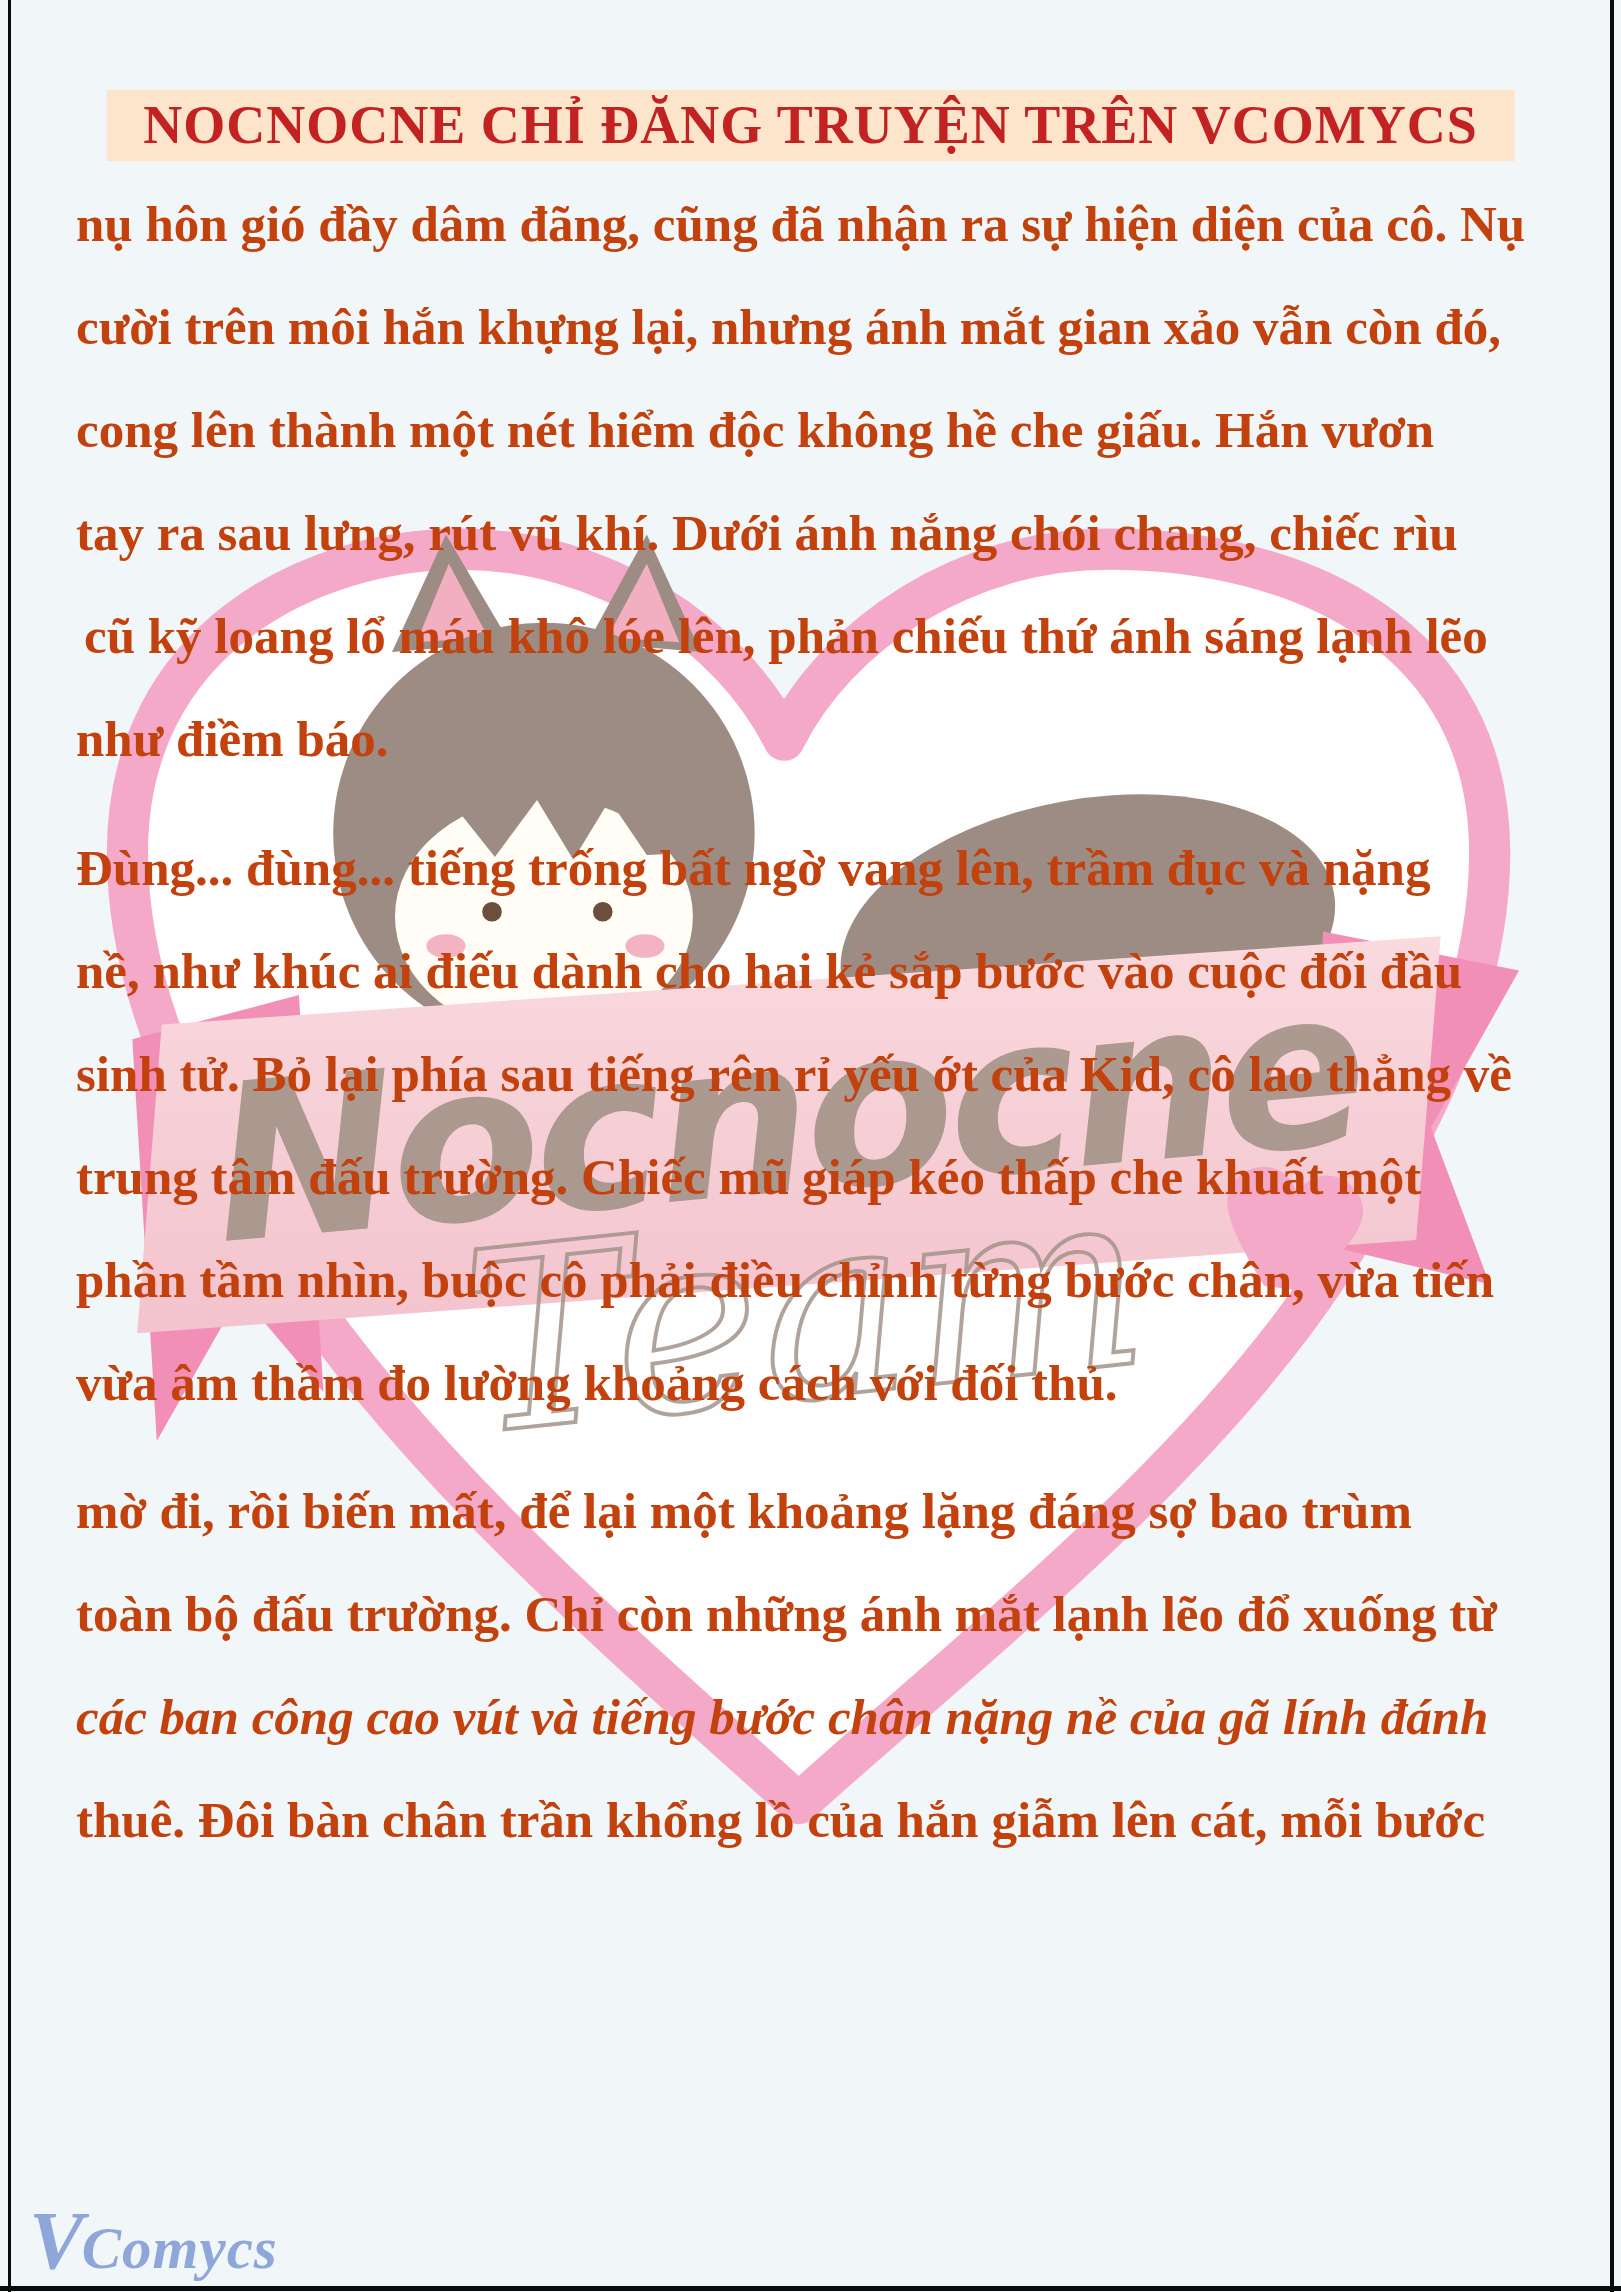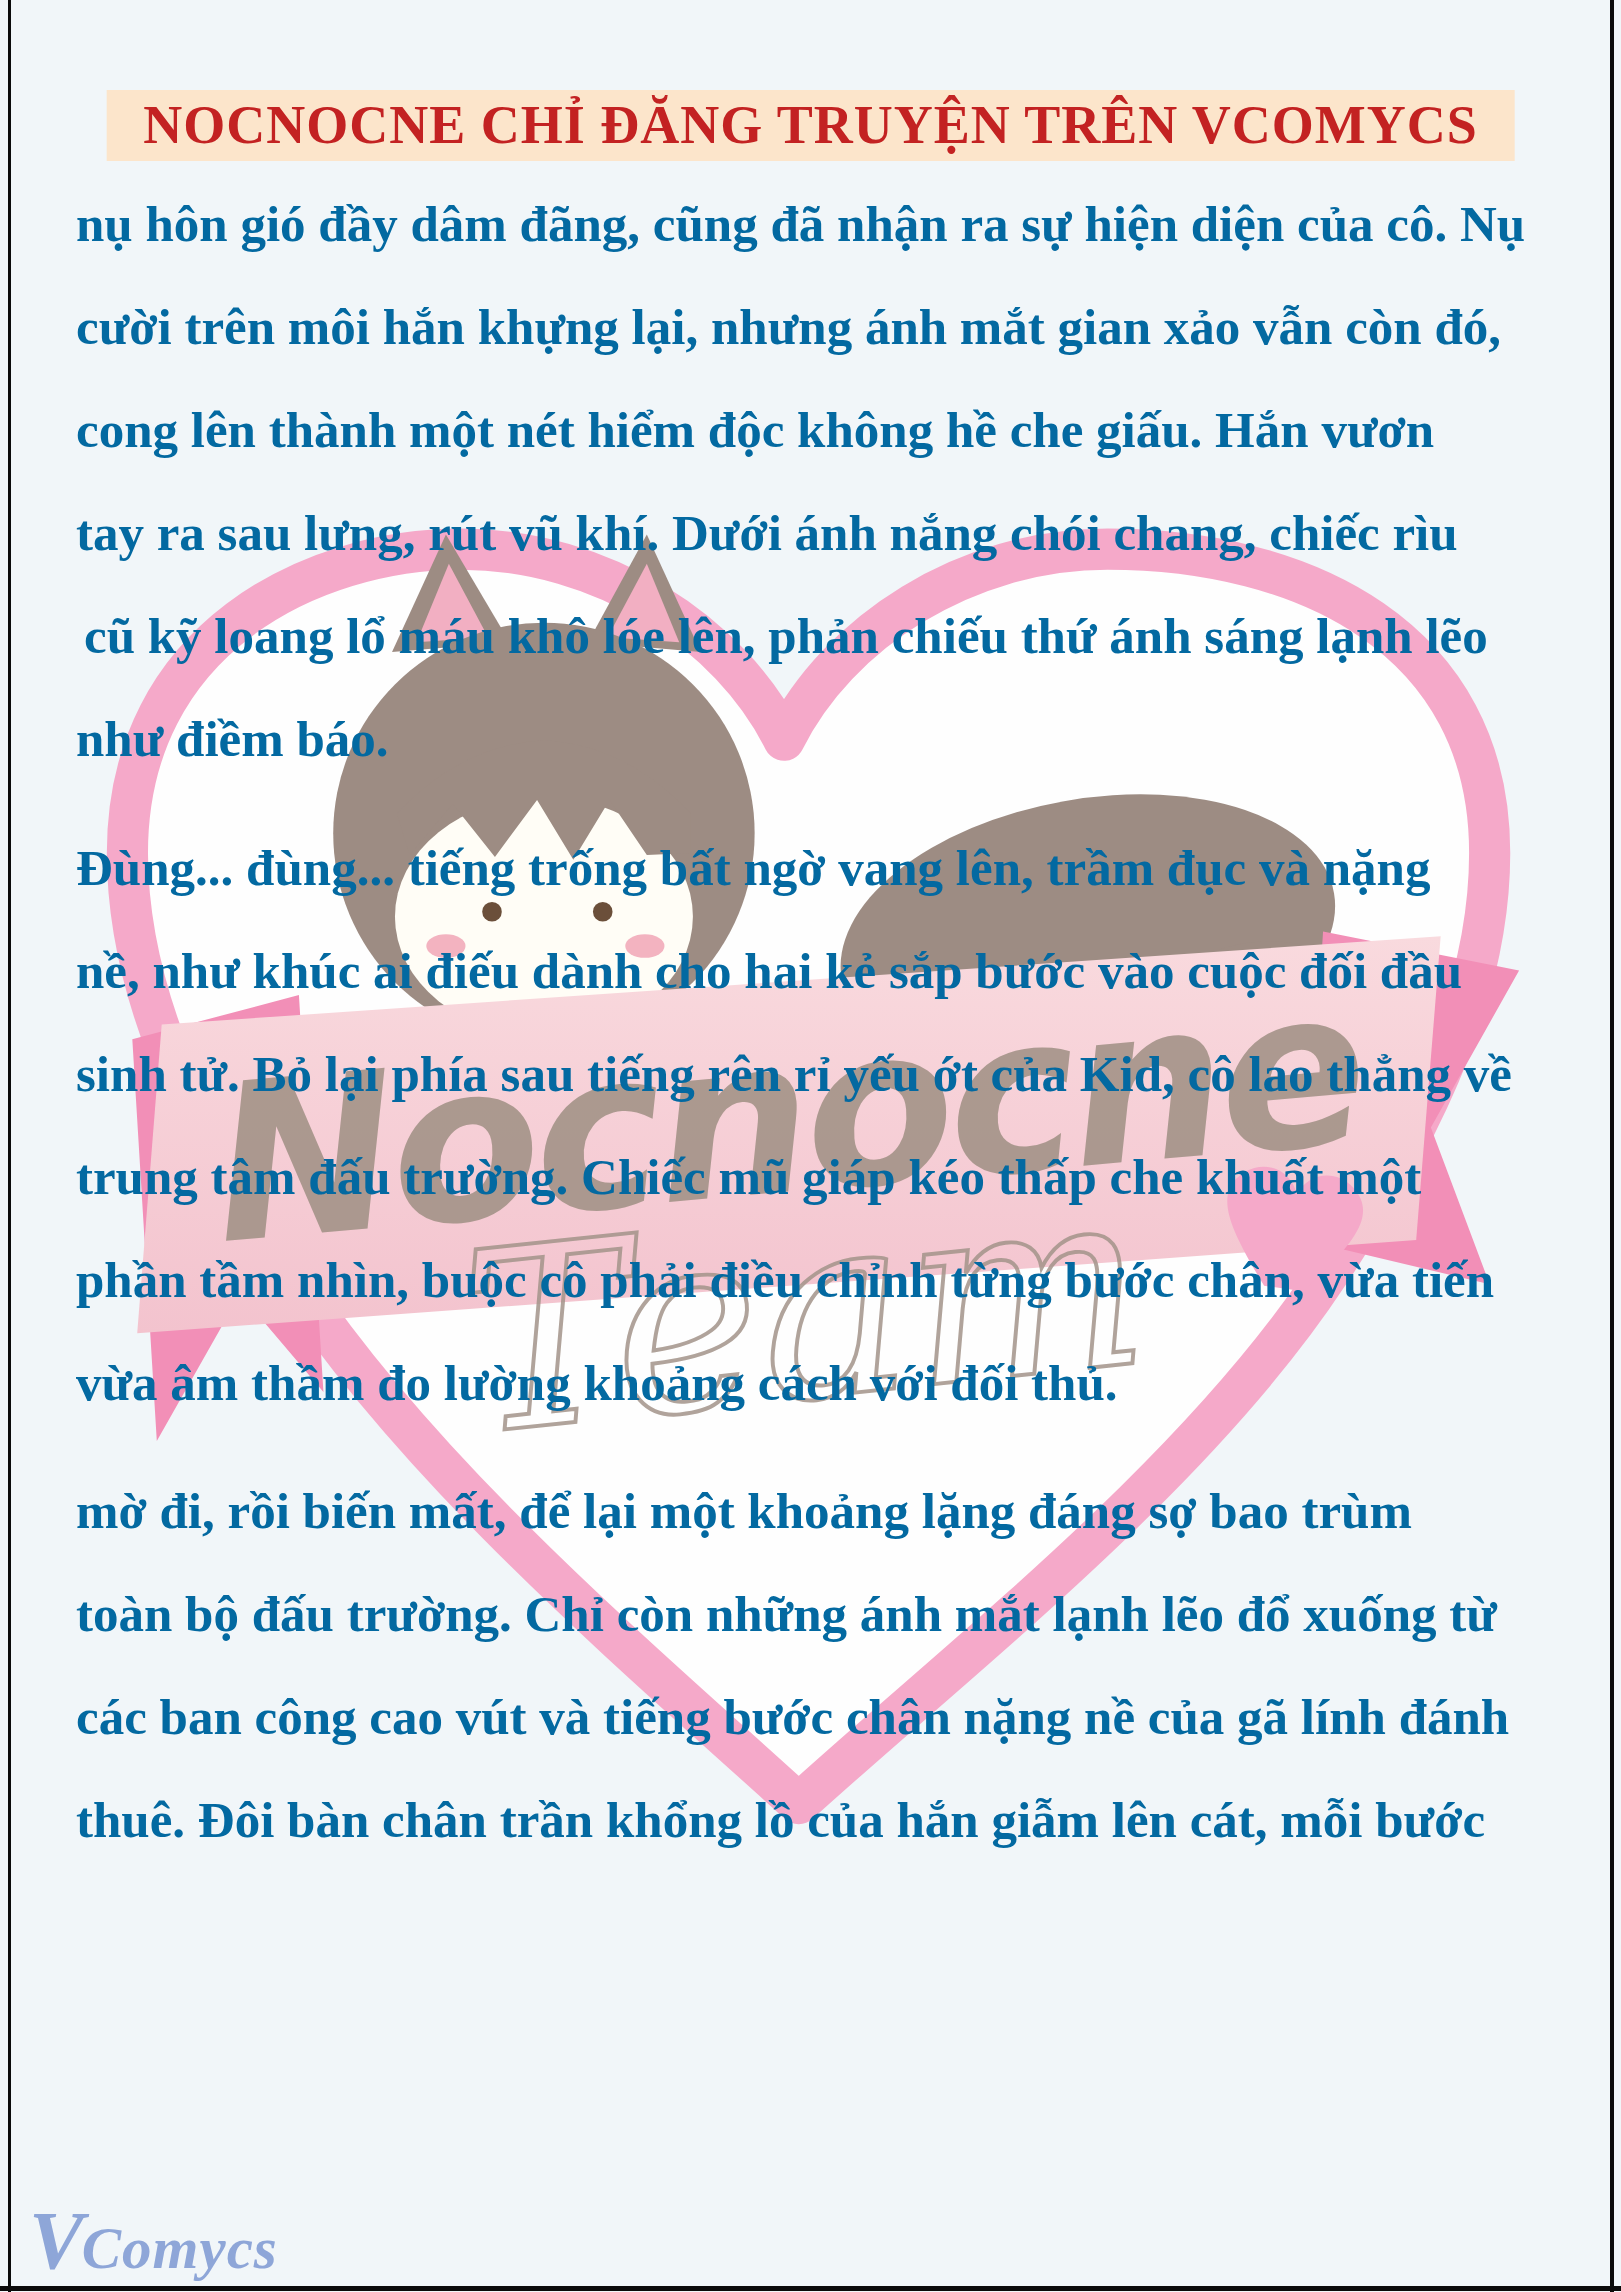--- a/index.html
+++ b/index.html
@@ -17,21 +17,21 @@
 
   .notice{
     position:absolute;top:90px;left:50%;transform:translateX(-50%);
     z-index:2;background:#fce5cb;color:#c32222;
     font-weight:700;font-size:54px;line-height:71px;height:71px;
     padding:0 37px;white-space:nowrap;letter-spacing:1px;
   }
 
   .story{
     position:absolute;left:76px;right:82px;top:173px;z-index:2;
-    color:#0369a1;font-weight:700;font-size:51px;
+    color:#c2410c;font-weight:700;font-size:51px;
   }
   .para{margin:0 0 25.5px 0;}
   .line{
     display:block;white-space:nowrap;height:103px;line-height:103px;
     transform-origin:0 50%;
   }
   .line.short{transform:none !important;}
 
   .logo{
     position:absolute;left:29px;top:2194px;z-index:2;
@@ -99,21 +99,21 @@
       <span class="line" style="transform: scaleX(1);">Đùng... đùng... tiếng trống bất ngờ vang lên, trầm đục và nặng</span>
       <span class="line" style="transform: scaleX(1);">nề, như khúc ai điếu dành cho hai kẻ sắp bước vào cuộc đối đầu</span>
       <span class="line" style="transform: scaleX(1);">sinh tử. Bỏ lại phía sau tiếng rên rỉ yếu ớt của Kid, cô lao thẳng về</span>
       <span class="line" style="transform: scaleX(1);">trung tâm đấu trường. Chiếc mũ giáp kéo thấp che khuất một</span>
       <span class="line" style="transform: scaleX(1);">phần tầm nhìn, buộc cô phải điều chỉnh từng bước chân, vừa tiến</span>
       <span class="line short">vừa âm thầm đo lường khoảng cách với đối thủ.</span>
     </p>
     <p class="para">
       <span class="line" style="transform: scaleX(1);">mờ đi, rồi biến mất, để lại một khoảng lặng đáng sợ bao trùm</span>
       <span class="line" style="transform: scaleX(1);">toàn bộ đấu trường. Chỉ còn những ánh mắt lạnh lẽo đổ xuống từ</span>
-      <span class="line" style="transform: scaleX(1);">các ban công cao vút và tiếng bước chân nặng nề của gã lính đánh</span>
+      <span class="line" style="transform: scaleX(1); font-style: italic;">các ban công cao vút và tiếng bước chân nặng nề của gã lính đánh</span>
       <span class="line" style="transform: scaleX(1);">thuê. Đôi bàn chân trần khổng lồ của hắn giẫm lên cát, mỗi bước</span>
     </p>
   </main>
 
   <div class="logo">VComycs</div>
 
   <div class="edge edge-left"></div>
   <div class="edge edge-right"></div>
   <div class="edge edge-bottom"></div>
 </div>

